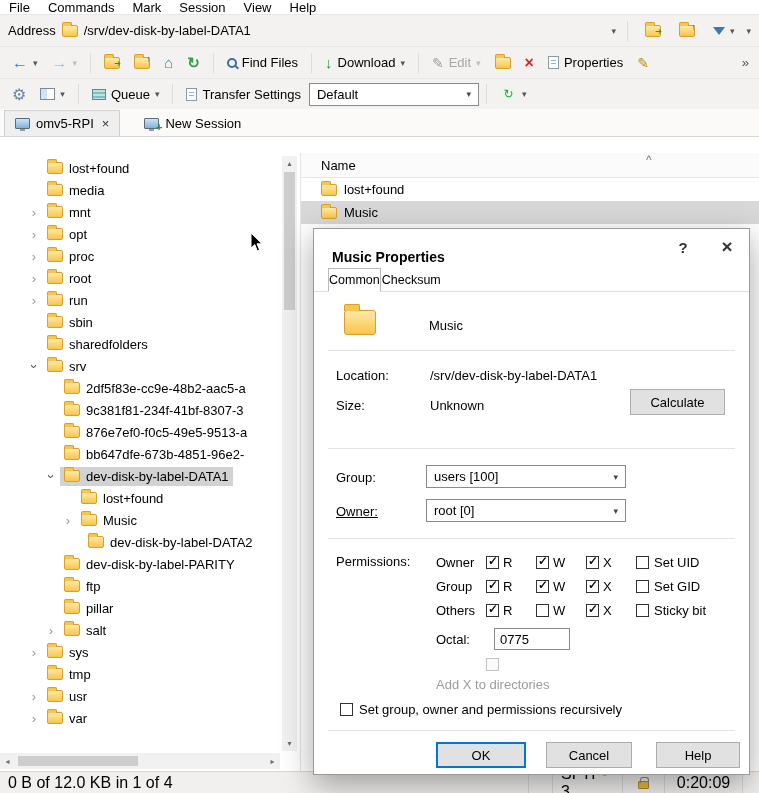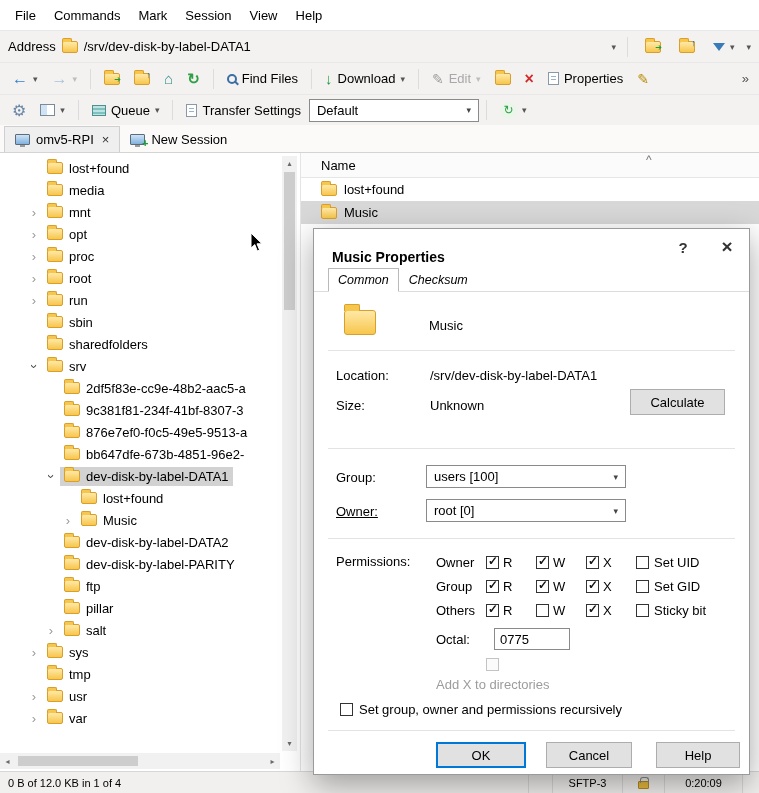--- a/index.html
+++ b/index.html
@@ -1,19 +1,19 @@
 <!DOCTYPE html>
 <html><head>
 <meta charset="utf-8">
 <style>
 *{box-sizing:border-box;margin:0;padding:0;}
 html,body{width:759px;height:793px;}
 body{font-family:"Liberation Sans",sans-serif;font-size:13px;color:#000;background:#fff;overflow:hidden;position:relative;}
 
-.menubar{height:30px;padding-left:6px;background:#fff;display:flex;align-items:center;}
+.menubar{height:14px;padding-left:0;background:#fff;display:flex;align-items:center;}
 .menu-item{padding:5px 9px;cursor:default;}
 
 .addressbar{height:32px;background:#f4f2f0;border-top:1px solid #e8e8e8;display:flex;align-items:center;padding:0 8px;gap:6px;}
 .addr-path{flex:1;white-space:nowrap;overflow:hidden;}
 
 .toolbar{height:32px;background:#f4f2f0;border-top:1px solid #e8e8e8;display:flex;align-items:center;padding:0 6px;gap:2px;}
 .toolbar.t2{height:31px;}
 .tool-btn{display:flex;align-items:center;gap:5px;padding:4px 6px;border-radius:2px;white-space:nowrap;}
 .tool-btn.disabled{color:#a8a8a8;}
 .sep{width:1px;height:20px;background:#dcdcdc;margin:0 5px;flex:none;}
@@ -45,21 +45,21 @@
 .monitor.plus::before{content:"+";position:absolute;right:-4px;bottom:-5px;color:#1f9d3a;font-weight:bold;font-size:11px;}
 .queue-icon{width:14px;height:11px;border:1px solid #4f8f8f;background:repeating-linear-gradient(180deg,#bfe3e3 0 2px,#7fc0c0 2px 4px);flex:none;}
 .panels-icon{width:15px;height:12px;border:1px solid #7a8a9a;background:linear-gradient(90deg,#cfe3f5 50%,#fff 50%);flex:none;}
 .doc-icon{width:11px;height:13px;background:#fff;border:1px solid #8899aa;flex:none;position:relative;}
 .doc-icon::before{content:"";position:absolute;left:2px;top:3px;right:2px;height:6px;background:repeating-linear-gradient(180deg,#9db2c6 0 1px,transparent 1px 3px);}
 .funnel{width:0;height:0;border-left:6px solid transparent;border-right:6px solid transparent;border-top:8px solid #3a7ab8;flex:none;}
 .sync{width:17px;height:17px;border-radius:50%;background:#eaf6ea;color:#2fa046;display:flex;align-items:center;justify-content:center;font-size:12px;flex:none;}
 .lock{width:11px;height:8px;background:#e8b93c;border:1px solid #b08a20;border-radius:1px;position:relative;margin-top:4px;flex:none;}
 .lock::before{content:"";position:absolute;top:-5px;left:1px;width:7px;height:5px;border:1.5px solid #8a8a8a;border-bottom:none;border-radius:3px 3px 0 0;}
 
-.tabbar{height:28px;background:#fbfaf9;border-bottom:1px solid #d4d4d4;display:flex;align-items:flex-end;padding-left:4px;gap:0;}
+.tabbar{height:28px;background:#fbfaf9;border-bottom:1px solid #d4d4d4;display:flex;align-items:flex-end;padding-left:4px;gap:14px;}
 .stab{display:flex;align-items:center;gap:6px;padding:4px 10px;height:26px;white-space:nowrap;}
 .stab.active{background:#efefef;border:1px solid #cfcfcf;border-bottom:none;}
 .tab-close{font-size:13px;color:#333;margin-left:2px;}
 
 .tree-panel{position:absolute;left:0;top:153px;width:298px;bottom:22px;background:#fff;overflow:hidden;}
 .tree-rows{position:absolute;left:0;top:4px;right:18px;bottom:20px;overflow:hidden;}
 .trow{height:22px;display:flex;align-items:center;gap:4px;white-space:nowrap;}
 .exp{width:10px;text-align:center;color:#9a9a9a;font-size:13px;flex:none;display:inline-block;}
 .exp.open{transform:rotate(90deg);color:#4a4a4a;}
 .titem{display:flex;align-items:center;gap:6px;padding:2px 4px;}
@@ -71,36 +71,36 @@
 .vthumb{position:absolute;top:16px;left:2px;width:11px;height:138px;background:#cdcdcd;}
 .hthumb{position:absolute;left:18px;top:3px;width:120px;height:10px;background:#cdcdcd;}
 .hspacer{flex:1;}
 
 .file-panel{position:absolute;left:300px;top:153px;right:0;bottom:22px;background:#fff;border-left:1px solid #e4e4e4;}
 .fheader{height:25px;display:flex;align-items:center;padding-left:20px;border-bottom:1px solid #e6e6e6;background:#fbfbfb;position:relative;}
 .sort-caret{position:absolute;left:345px;top:0px;color:#777;font-size:12px;}
 .frow{height:23px;display:flex;align-items:center;gap:7px;padding-left:20px;white-space:nowrap;}
 .frow.selected{background:#d8d8d8;}
 
-.statusbar{position:absolute;left:0;right:0;bottom:0;height:22px;background:#f2f0ee;border-top:1px solid #d7d7d7;display:flex;align-items:center;font-size:11px;}
+.statusbar{position:absolute;left:0;right:0;bottom:0;height:22px;background:#f2f0ee;border-top:1px solid #d7d7d7;display:flex;align-items:center;font-size:16px;}
 .sb-cell{height:100%;display:flex;align-items:center;padding:0 8px;border-right:1px solid #d8d8d8;}
 .sb-left{flex:1;}
 .sb-small{width:24px;}
 .sb-proto{width:70px;justify-content:center;}
 .sb-lock{width:42px;justify-content:center;}
 .sb-time{width:78px;justify-content:center;}
 .sb-end{width:14px;border-right:none;}
 
 .dialog{position:absolute;left:313px;top:228px;width:437px;height:547px;background:#fff;border:1px solid #9a9a9a;box-shadow:0 10px 30px rgba(0,0,0,.35);z-index:20;}
 .dlg-title{height:36px;display:flex;align-items:flex-end;padding-left:18px;font-size:14px;font-weight:bold;}
 .dlg-btns{margin-left:auto;display:flex;height:36px;}
 .dlg-btn{width:44px;height:36px;display:flex;align-items:center;justify-content:center;font-size:15px;color:#333;}
 .dlg-btn.close{font-size:19px;}
 .dlg-tabs{position:absolute;top:38px;left:0;right:0;height:25px;padding-left:14px;display:flex;align-items:flex-end;border-bottom:1px solid #dcdcdc;font-size:12.5px;}
-.dtab{padding:4px 9px;border:1px solid transparent;margin-bottom:-1px;border-bottom:1px solid #dcdcdc;font-style:italic;}
+.dtab{padding:4px 0;border:1px solid transparent;margin-bottom:-1px;border-bottom:1px solid #dcdcdc;}
 .dtab.active{background:#fff;border-color:#b9b9b9;border-bottom-color:#fff;}
 .dlg-body{position:absolute;top:63px;left:0;right:0;bottom:0;}
 .abs{position:absolute;white-space:nowrap;}
 .hr{position:absolute;left:14px;right:14px;height:1px;background:#e3e3e3;}
 .combo{position:absolute;width:200px;height:23px;border:1px solid #8a8a8a;background:#fff;display:flex;align-items:center;padding:0 7px;}
 .combo .cval{flex:1;}
 .combo .drop{font-size:9px;color:#444;}
 .btn{position:absolute;height:26px;background:#e1e1e1;border:1px solid #adadad;display:flex;align-items:center;justify-content:center;font-size:13px;}
 .btn.default{border:2px solid #0078d7;}
 .cb{width:13px;height:13px;border:1px solid #333;background:#fff;display:inline-block;position:relative;flex:none;}
@@ -360,21 +360,21 @@
             <span>lost+found</span>
           </span>
         </div>
         <div class="trow" style="padding-left: 63px;">
           <span class="exp">›</span>
           <span class="titem">
             <span class="folder-icon"></span>
             <span>Music</span>
           </span>
         </div>
-        <div class="trow" style="padding-left: 46px;">
+        <div class="trow" style="padding-left: 46px; margin-left: 24px;">
           <span class="exp"></span>
           <span class="titem">
             <span class="folder-icon"></span>
             <span>dev-disk-by-label-DATA2</span>
           </span>
         </div>
         <div class="trow" style="padding-left: 46px;">
           <span class="exp"></span>
           <span class="titem">
             <span class="folder-icon"></span>

